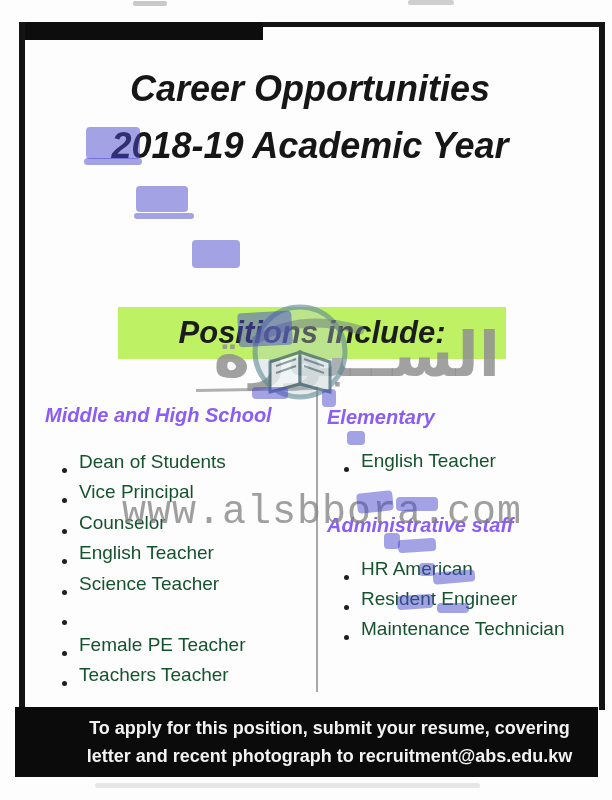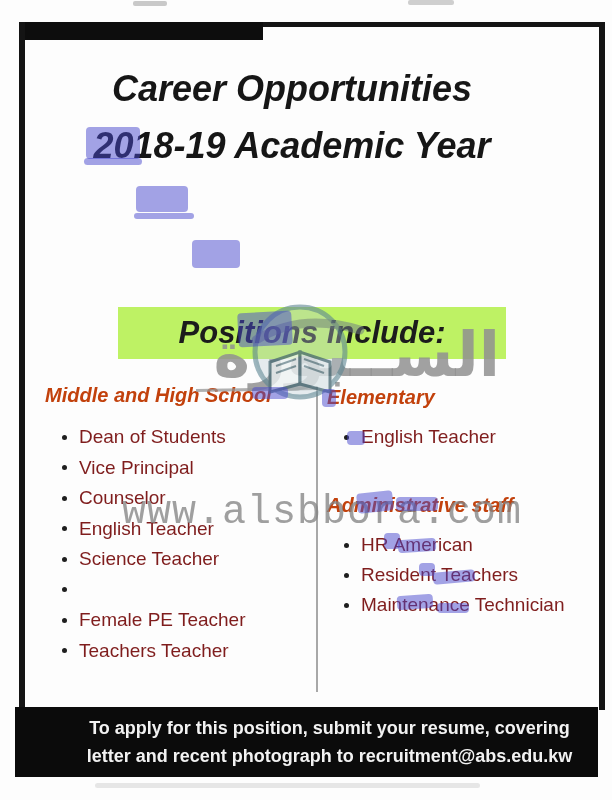--- a/index.html
+++ b/index.html
@@ -12,32 +12,32 @@
   
   .b-top{position:absolute;left:19px;top:22px;width:586px;height:5px;background:#141414;}
   .b-thick{position:absolute;left:19px;top:22px;width:244px;height:18px;background:#0d0d0d;}
   .b-left{position:absolute;left:19px;top:22px;width:6px;height:688px;background:#141414;}
   .b-right{position:absolute;left:599px;top:22px;width:6px;height:688px;background:#141414;}
   
   .dash1{position:absolute;left:133px;top:1px;width:34px;height:5px;background:#c9c9c9;border-radius:2px;}
   .dash2{position:absolute;left:408px;top:0;width:46px;height:5px;background:#cfcfcf;border-radius:2px;}
   .smudge{position:absolute;left:95px;top:783px;width:385px;height:5px;background:#e6e6e6;border-radius:3px;}
   
-  .title{position:absolute;left:16px;top:60px;width:552px;text-align:center;
+  .title{position:absolute;left:34px;top:60px;width:552px;text-align:center;
     font-weight:bold;font-style:italic;font-size:36px;line-height:57px;color:#161616;letter-spacing:0px;}
   
   .banner{position:absolute;left:118px;top:307px;width:388px;height:52px;background:#bef264;
     text-align:center;line-height:52px;font-weight:bold;font-style:italic;font-size:31px;color:#1c1c1c;}
   
   .col-left{position:absolute;left:45px;top:384px;width:264px;}
   .col-right{position:absolute;left:327px;top:386px;width:272px;}
-  .sec-header{font-weight:bold;font-style:italic;font-size:20px;color:#c2410c;height:22px;}
+  .sec-header{font-weight:bold;font-style:italic;font-size:20px;color:#8b5cf6;height:22px;margin-top:20px;}
   .plist{margin:16px 0 0 0;padding:0;list-style:none;}
   .col-right .plist{margin-top:14px;}
-  .pitem{height:30.5px;display:flex;align-items:center;font-size:19px;color:#7f1d1d;}
+  .pitem{height:30.5px;display:flex;align-items:flex-end;font-size:19px;color:#14532d;}
   .col-right .pitem{height:30px;}
   .bullet{width:5px;height:5px;background:#1f1f1f;border-radius:50%;margin:0 12px 0 17px;flex:0 0 auto;}
   .sec2{margin-top:42px;}
   .divider{position:absolute;left:316px;top:386px;width:2px;height:306px;background:#a8a8a8;}
   
   .footer{position:absolute;left:15px;top:707px;width:583px;height:70px;background:#0b0b0b;
     text-align:center;color:#f2f2f2;font-weight:bold;font-size:18px;line-height:28px;padding-top:7px;box-sizing:border-box;padding-left:46px;}
   
   .wm{pointer-events:none;}
   .wm-logo{position:absolute;left:246px;top:300px;width:120px;height:110px;opacity:.8;}
@@ -145,21 +145,21 @@
       <div class="sec-header">Administrative staff</div>
       <ul class="plist">
 
           <li class="pitem">
             <span class="bullet"></span>
             <span>HR American</span>
           </li>
 
           <li class="pitem">
             <span class="bullet"></span>
-            <span>Resident Teachers</span>
+            <span>Resident Engineer</span>
           </li>
 
           <li class="pitem">
             <span class="bullet"></span>
             <span>Maintenance Technician</span>
           </li>
         </ul>
     </div>
   </div>
 

